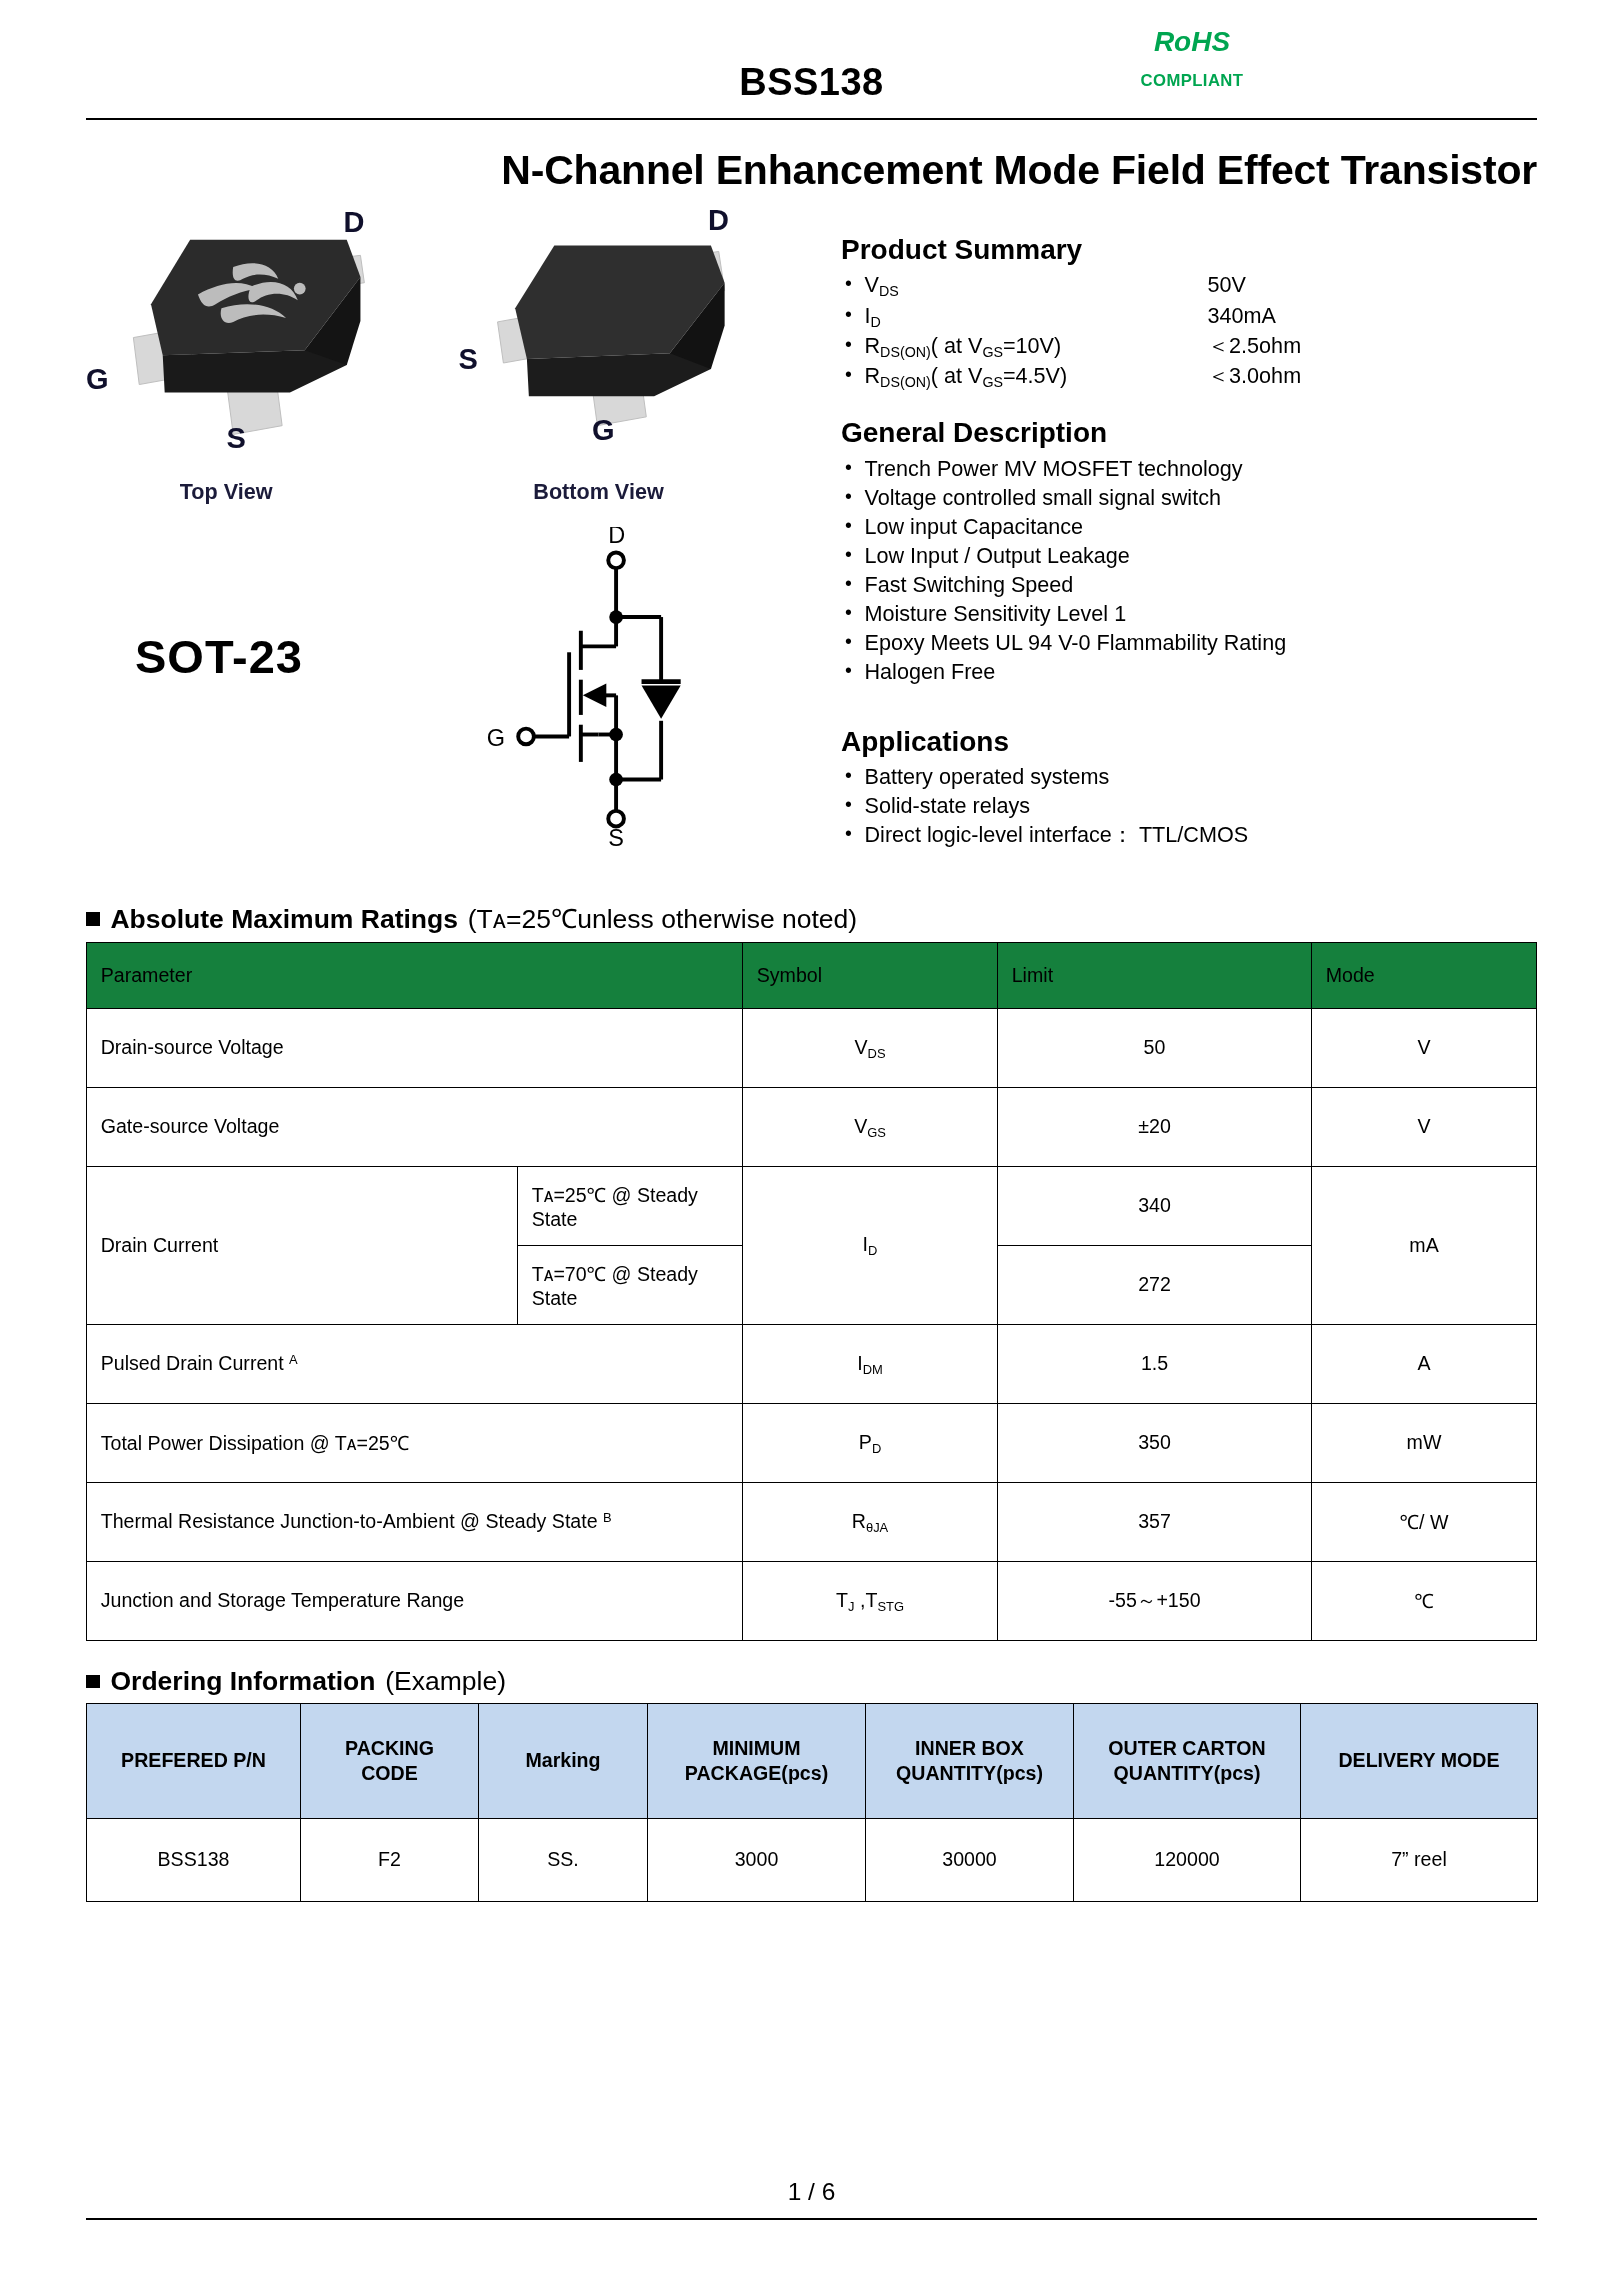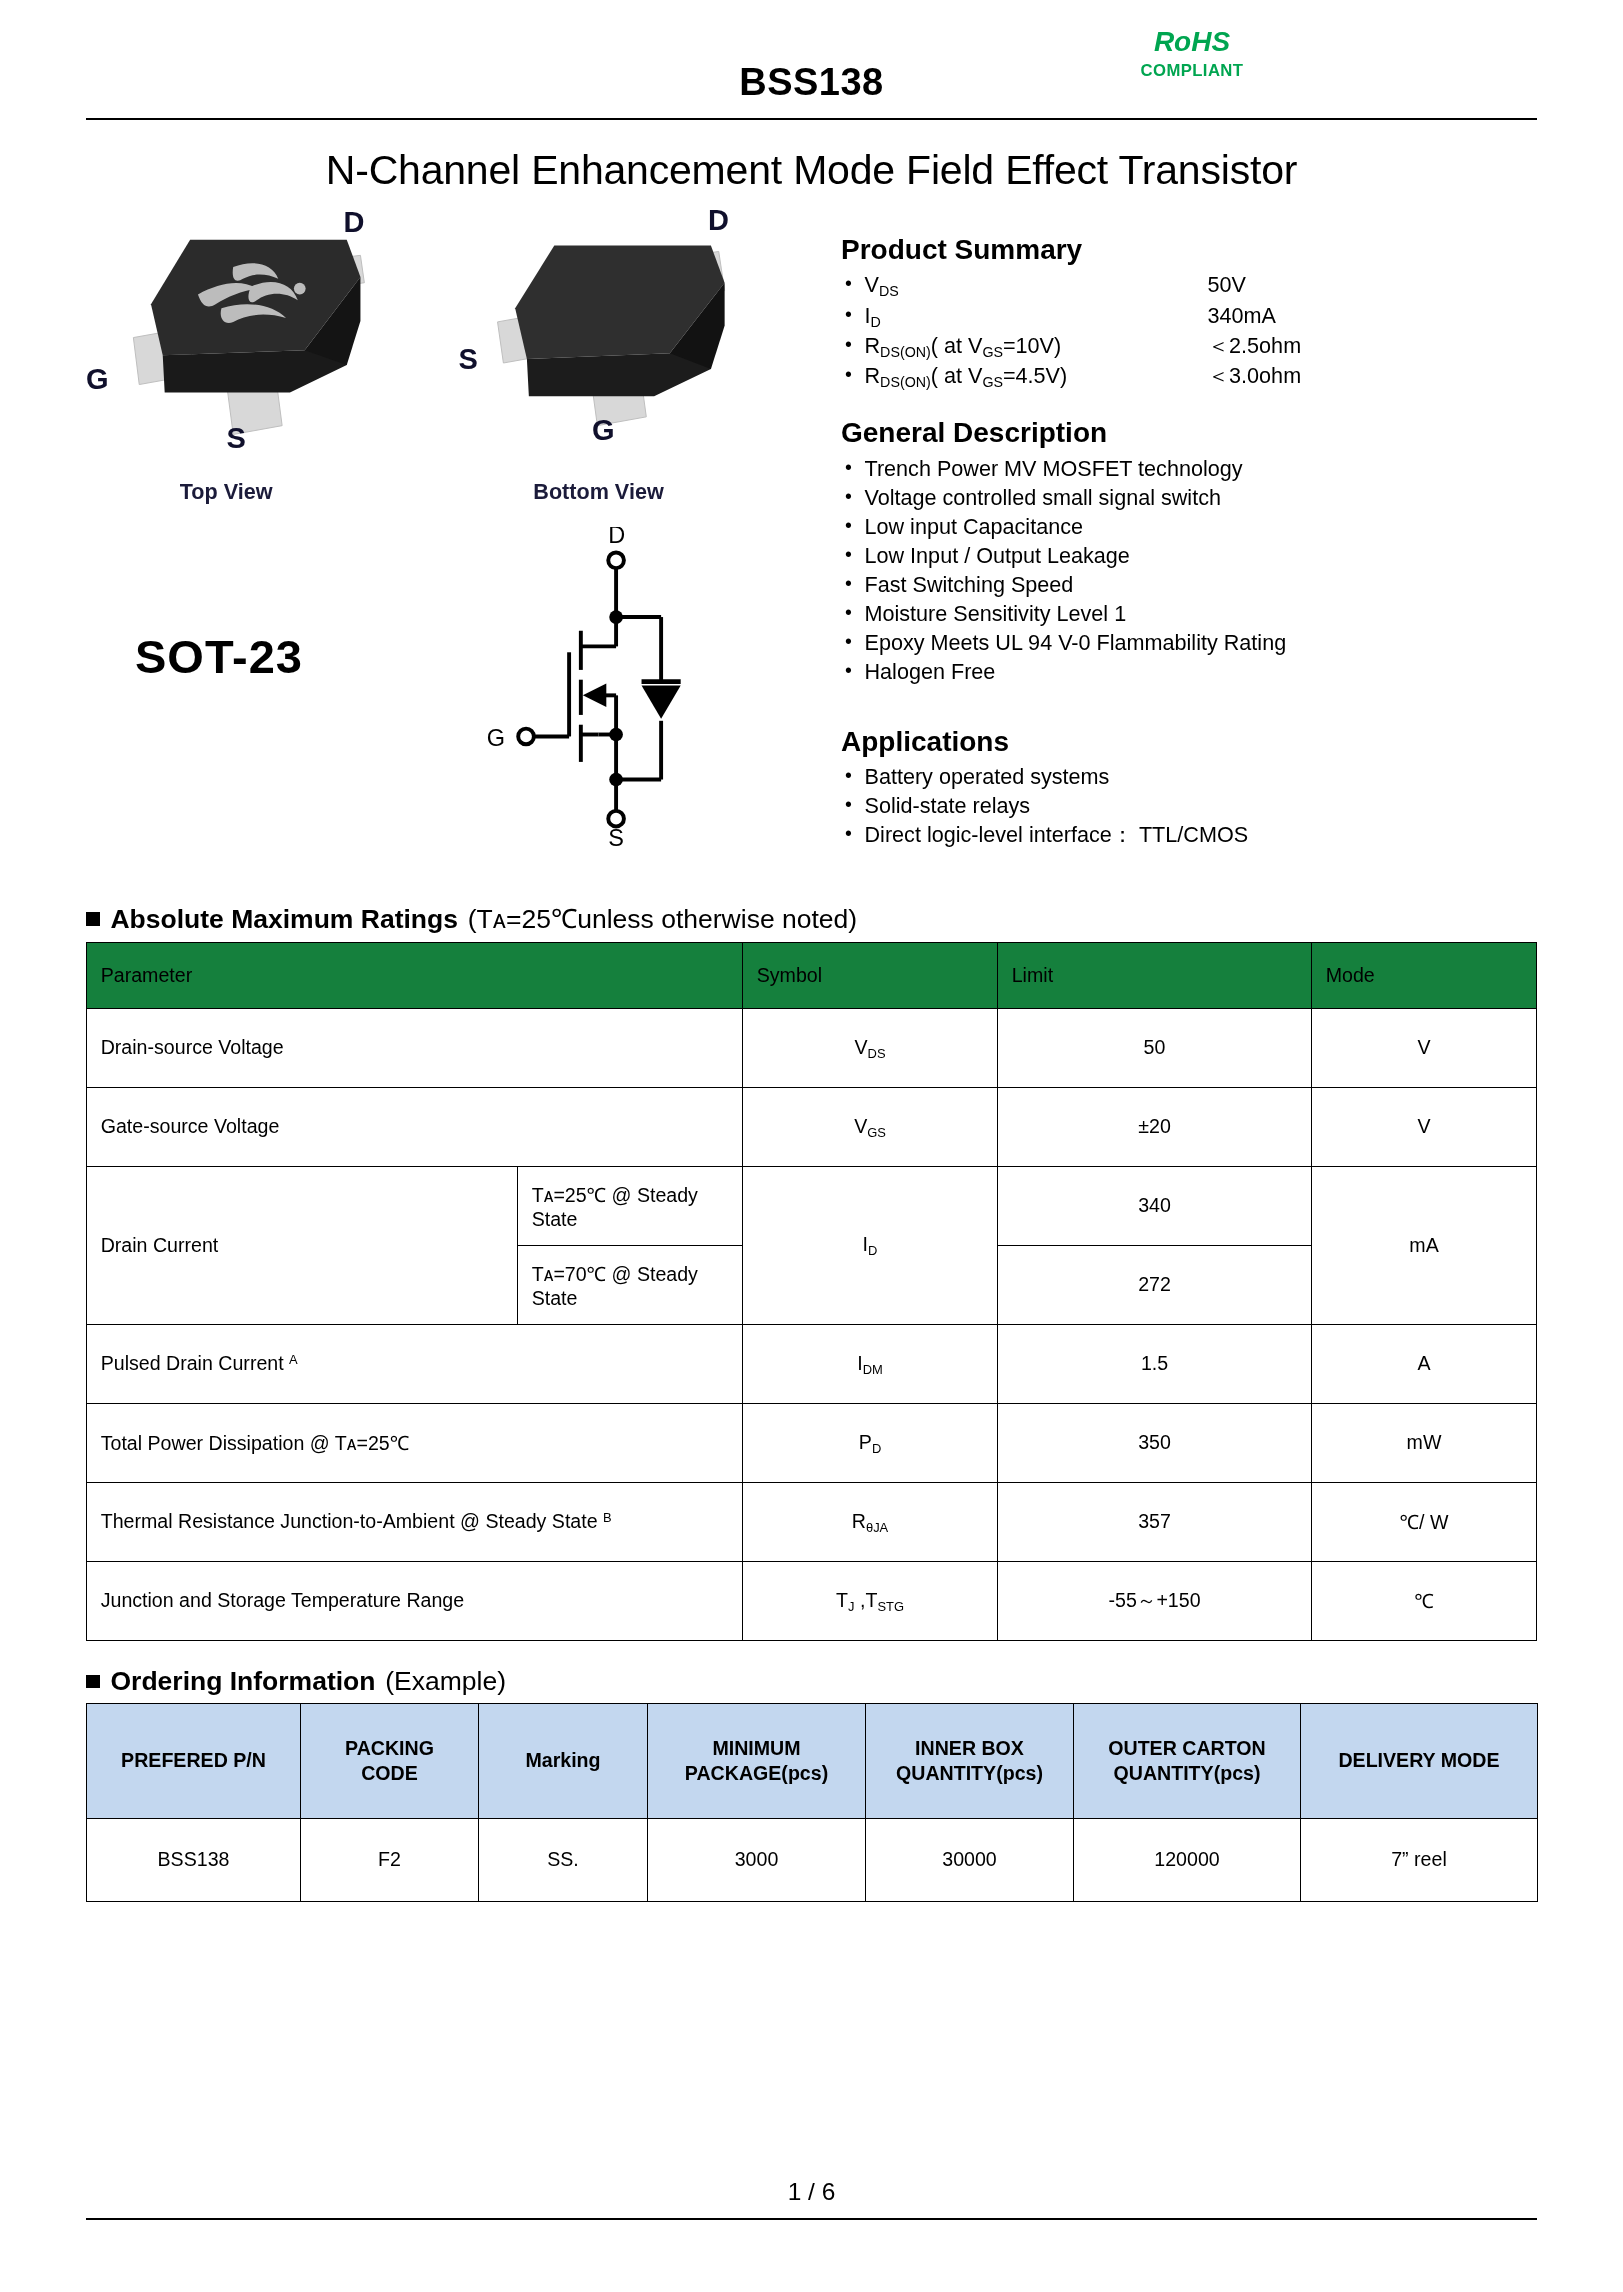--- a/index.html
+++ b/index.html
@@ -49,32 +49,32 @@
     font-size: 28px;
     font-weight: bold;
     letter-spacing: 0px;
     line-height: 1.05;
     font-style: italic;
   }
   .rohs-sub {
     font-size: 16.7px;
     font-weight: bold;
     letter-spacing: 0.4px;
-    margin-top: 4px;
+    margin-top: 14px;
   }
   .rule-top {
     border-top: 2.9px solid #000;
     margin-top: 2px;
   }
 
   
   .doc-title {
-    text-align: center;
+    text-align: right;
     font-size: 41px;
-    font-weight: normal;
+    font-weight: bold;
     margin-top: 27.4px;
     letter-spacing: -0.2px;
   }
 
   
   .upper {
     position: relative;
     height: 686px;
     margin-top: 13.7px;
   }

